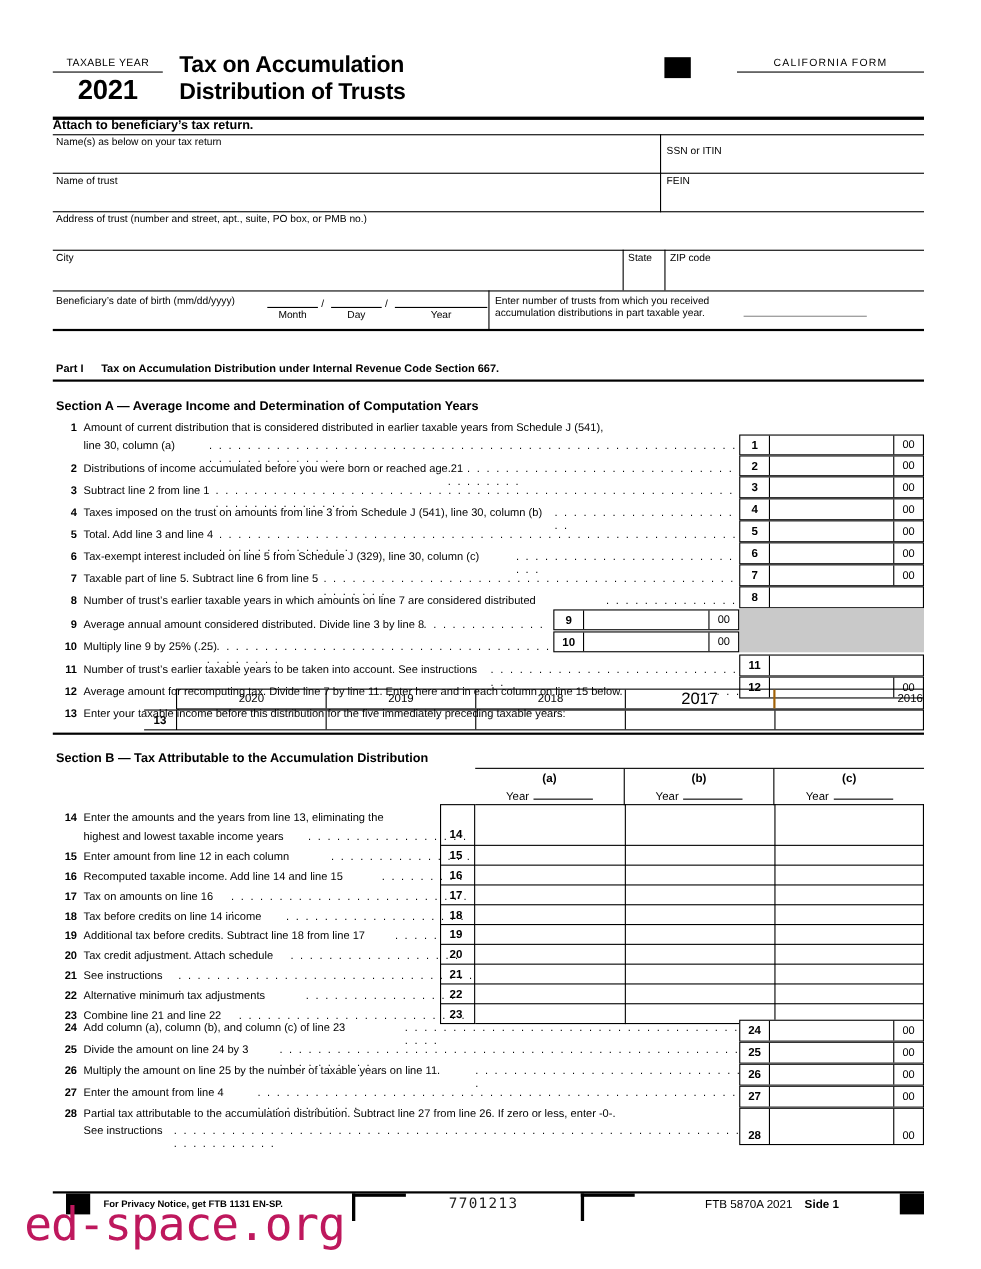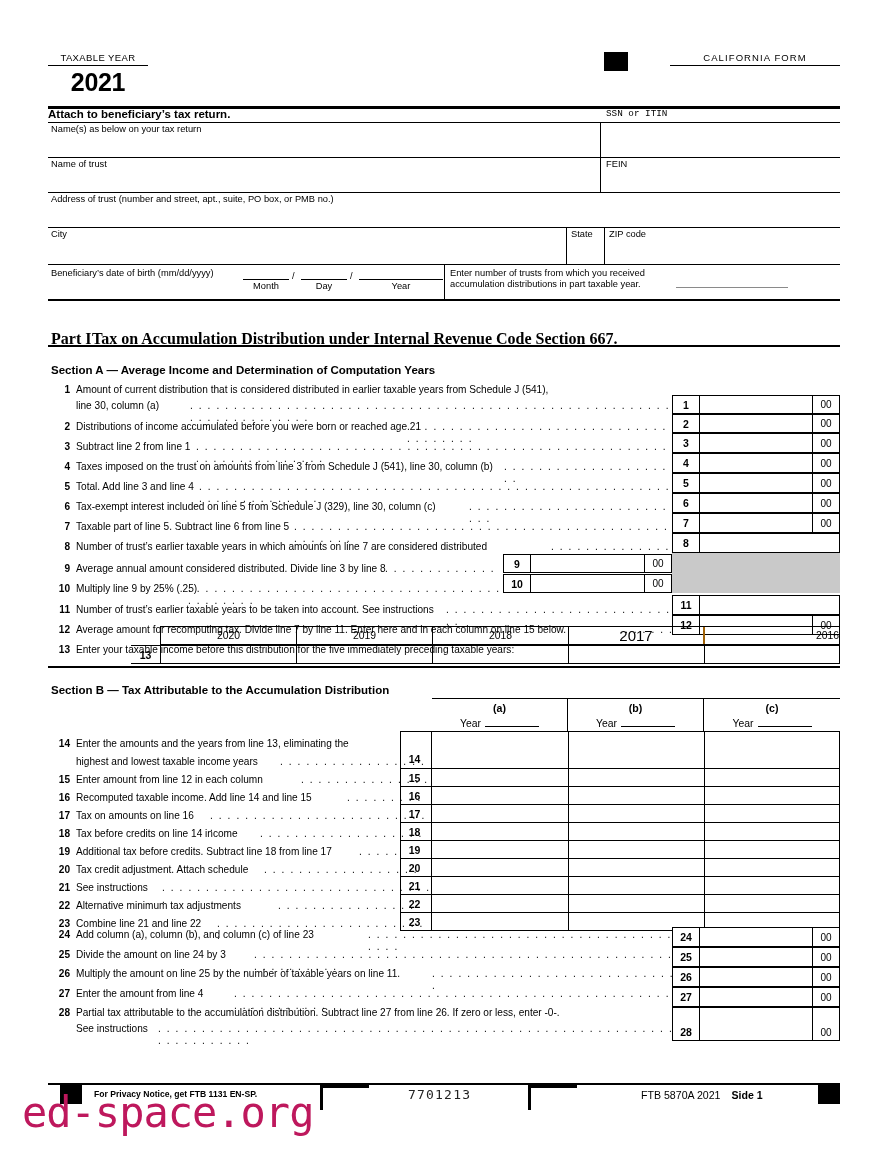--- a/index.html
+++ b/index.html
@@ -27,21 +27,21 @@
 
   
   #attach-rule{left:48px;top:106px;width:792px;height:3px;background:#000;}
   #attach-text{left:48px;top:108px;font-size:11.5px;font-weight:bold;}
   .elabel{position:absolute;font-size:9.3px;line-height:11px;}
   .vrule{position:absolute;width:1px;background:#000;}
   .hrule{position:absolute;height:1px;background:#000;}
   .hrule2{position:absolute;height:2px;background:#000;}
 
   
-  .part-head{position:absolute;font-size:16px;font-weight:bold;font-family:Liberation Serif, serif;}
+  .part-head{position:absolute;font-size:10px;font-weight:bold;}
   .sec-head{position:absolute;font-size:11.5px;font-weight:bold;}
 
   
   .item{position:absolute;font-size:10.1px;line-height:12px;}
   .item .n{position:absolute;left:0;width:19px;text-align:right;font-weight:bold;}
   .item .t{position:absolute;left:25px;}
   .dots{letter-spacing:1.6px;}
 
   
   .amt{position:absolute;box-sizing:border-box;border:1px solid #000;background:#fff;}
@@ -67,33 +67,37 @@
 </head>
 <body>
 
 <div class="page">
 
   <div class="abs" id="masthead">
     <div class="taxyear-box">
       <span class="taxyear-label">TAXABLE YEAR</span>
       <span class="taxyear-value">2021</span>
     </div>
+    <div class="form-title">
+      <div>Tax on Accumulation</div>
+      <div>Distribution of Trusts</div>
+    </div>
     <div class="blackbox-top"></div>
     <div class="caform-box">
       <span class="caform-label">CALIFORNIA  FORM</span>
     </div>
   </div>
 
   <div class="abs" id="attach-rule"></div>
   <div class="abs" id="attach-text">Attach to beneficiary’s tax return.</div>
 
   <div class="hrule abs" style="left:48px;top:122px;width:792px;"></div>
   <div class="elabel" style="left:51px;top:124px;">Name(s) as below on your tax return</div>
   <div class="vrule abs" style="left:600px;top:122px;height:36px;"></div>
-  <div class="elabel" style="left:606px;top:108px;font-family:Liberation Mono, monospace;">SSN or ITIN</div>
+  <div class="elabel" style="left:606px;top:132px;">SSN or ITIN</div>
   <div class="abs" style="left:51px;top:133px;width:546px;height:24px;"></div>
   <div class="abs" style="left:606px;top:133px;width:230px;height:24px;"></div>
 
   <div class="hrule abs" style="left:48px;top:157px;width:792px;"></div>
   <div class="elabel" style="left:51px;top:159px;">Name of trust</div>
   <div class="vrule abs" style="left:600px;top:157px;height:36px;"></div>
   <div class="elabel" style="left:606px;top:159px;">FEIN</div>
   <div class="abs" style="left:51px;top:168px;width:546px;height:24px;"></div>
   <div class="abs" style="left:606px;top:168px;width:230px;height:24px;"></div>
 

